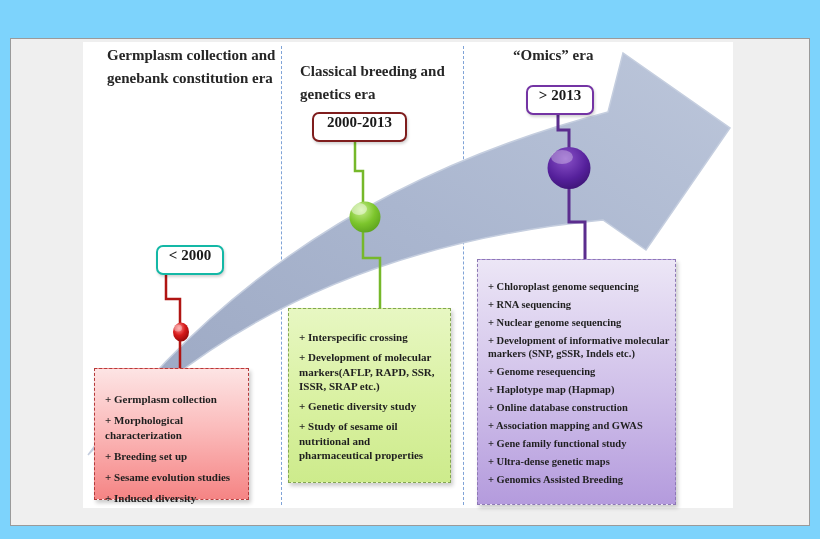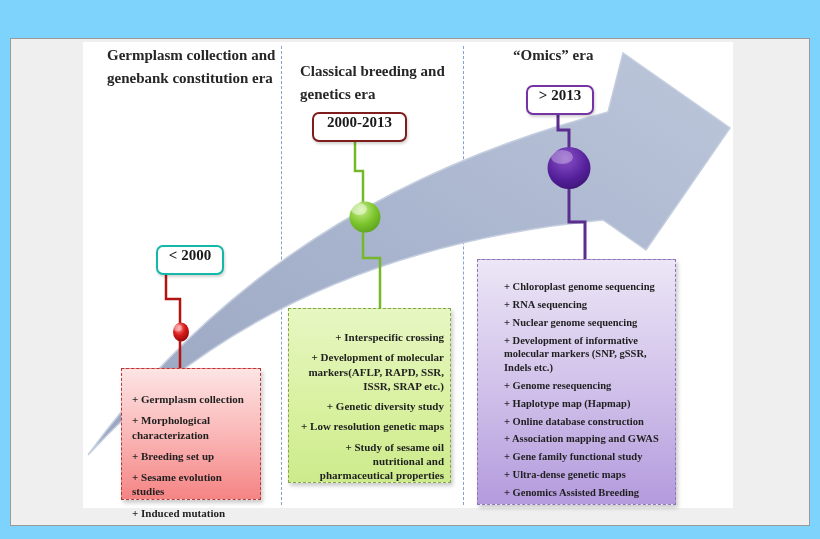--- a/index.html
+++ b/index.html
@@ -40,40 +40,40 @@
   .era-label.red    { left:116px; top:245px; width:64px; height:26px; border:2px solid #14b8a6;margin-left:40px; }
   .era-label.green  { left:312px; top:112px; width:91px; height:26px; border:2px solid #7f1d1d; }
   .era-label.purple { left:526px; top:85px;  width:64px; height:26px; border:2px solid #7434a4; }
   .box {
     position:absolute; box-sizing:border-box;
     font-weight:bold; color:#1f1f1f;
     box-shadow:2px 3px 4px rgba(0,0,0,0.20);
   }
   .box p { margin:0; }
   .box.pink {
-    left:121px; top:368px; width:140px; height:132px;
+    left:94px; top:368px; width:155px; height:132px;
     border:1px dashed #b43a3a;
     background:linear-gradient(180deg,#fde4e4 0%,#fbbcbc 45%,#f58484 100%);
     padding:23px 6px 6px 10px; font-size:11px; line-height:1.3;
   }
   .box.pink p { margin-bottom:7px; }
   .box.greenbox {
     left:288px; top:308px; width:163px; height:175px;
     border:1px dashed #83a552;
     background:linear-gradient(180deg,#e7f7c2 0%,#d9f1a1 55%,#cdeb8c 100%);
-    padding:21px 6px 6px 10px; font-size:11px; line-height:1.3;text-align:right;
+    padding:21px 6px 6px 10px; font-size:11px; line-height:1.3;
   }
   .box.greenbox p { margin-bottom:6px; }
   .box.purplebox {
     left:477px; top:259px; width:199px; height:246px;
     border:1px dashed #8d78b5;
     background:linear-gradient(180deg,#ece6f6 0%,#cfbfe9 55%,#b49bdd 100%);
     padding:20px 5px 5px 10px; font-size:10.5px; line-height:1.28;
   }
-  .box.purplebox p { margin-bottom:4.5px;margin-left:16px; }
+  .box.purplebox p { margin-bottom:4.5px; }
 </style>
 </head>
 <body>
 
 <div class="page">
 
   <div class="frame"></div>
   <div class="figure"></div>
 
   <div class="sep sep1"></div>
@@ -137,28 +137,27 @@
   </div>
   <div class="era-label purple">
     <span>&gt; 2013</span>
   </div>
 
   <div class="box pink">
     <p>+ Germplasm collection</p>
     <p>+ Morphological characterization</p>
     <p>+ Breeding set up</p>
     <p>+ Sesame evolution studies</p>
-    <p>+ Induced mutation</p>
+    <p>+ Induced diversity</p>
   </div>
 
   <div class="box greenbox">
     <p>+ Interspecific crossing</p>
     <p>+ Development of molecular markers(AFLP, RAPD, SSR, ISSR, SRAP etc.)</p>
     <p>+ Genetic diversity study</p>
-    <p>+ Low resolution genetic maps</p>
     <p>+ Study of sesame oil nutritional and pharmaceutical properties</p>
   </div>
 
   <div class="box purplebox">
     <p>+ Chloroplast genome sequencing</p>
     <p>+ RNA sequencing</p>
     <p>+ Nuclear genome sequencing</p>
     <p>+ Development of informative molecular markers (SNP, gSSR, Indels etc.)</p>
     <p>+ Genome resequencing</p>
     <p>+ Haplotype map (Hapmap)</p>

